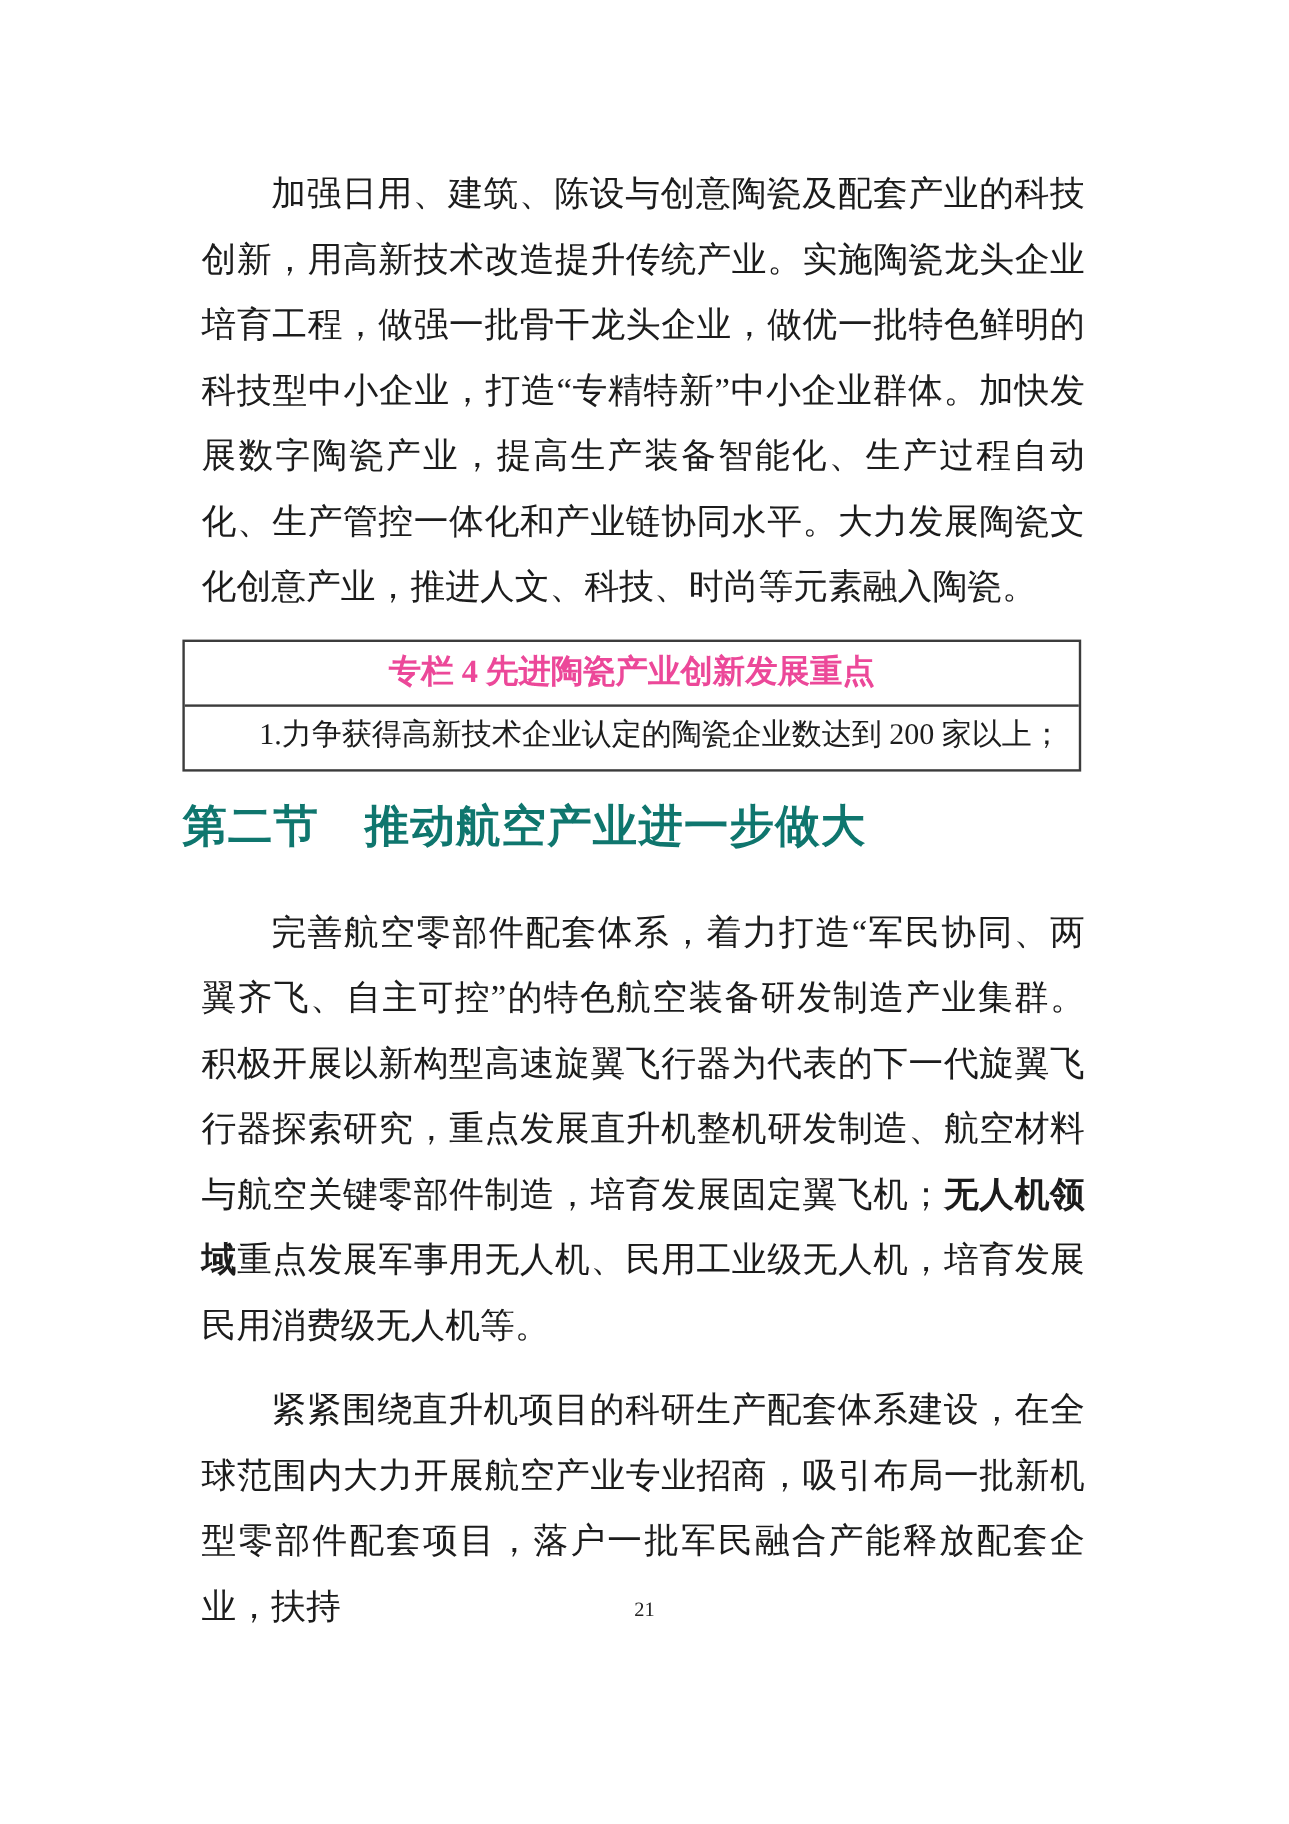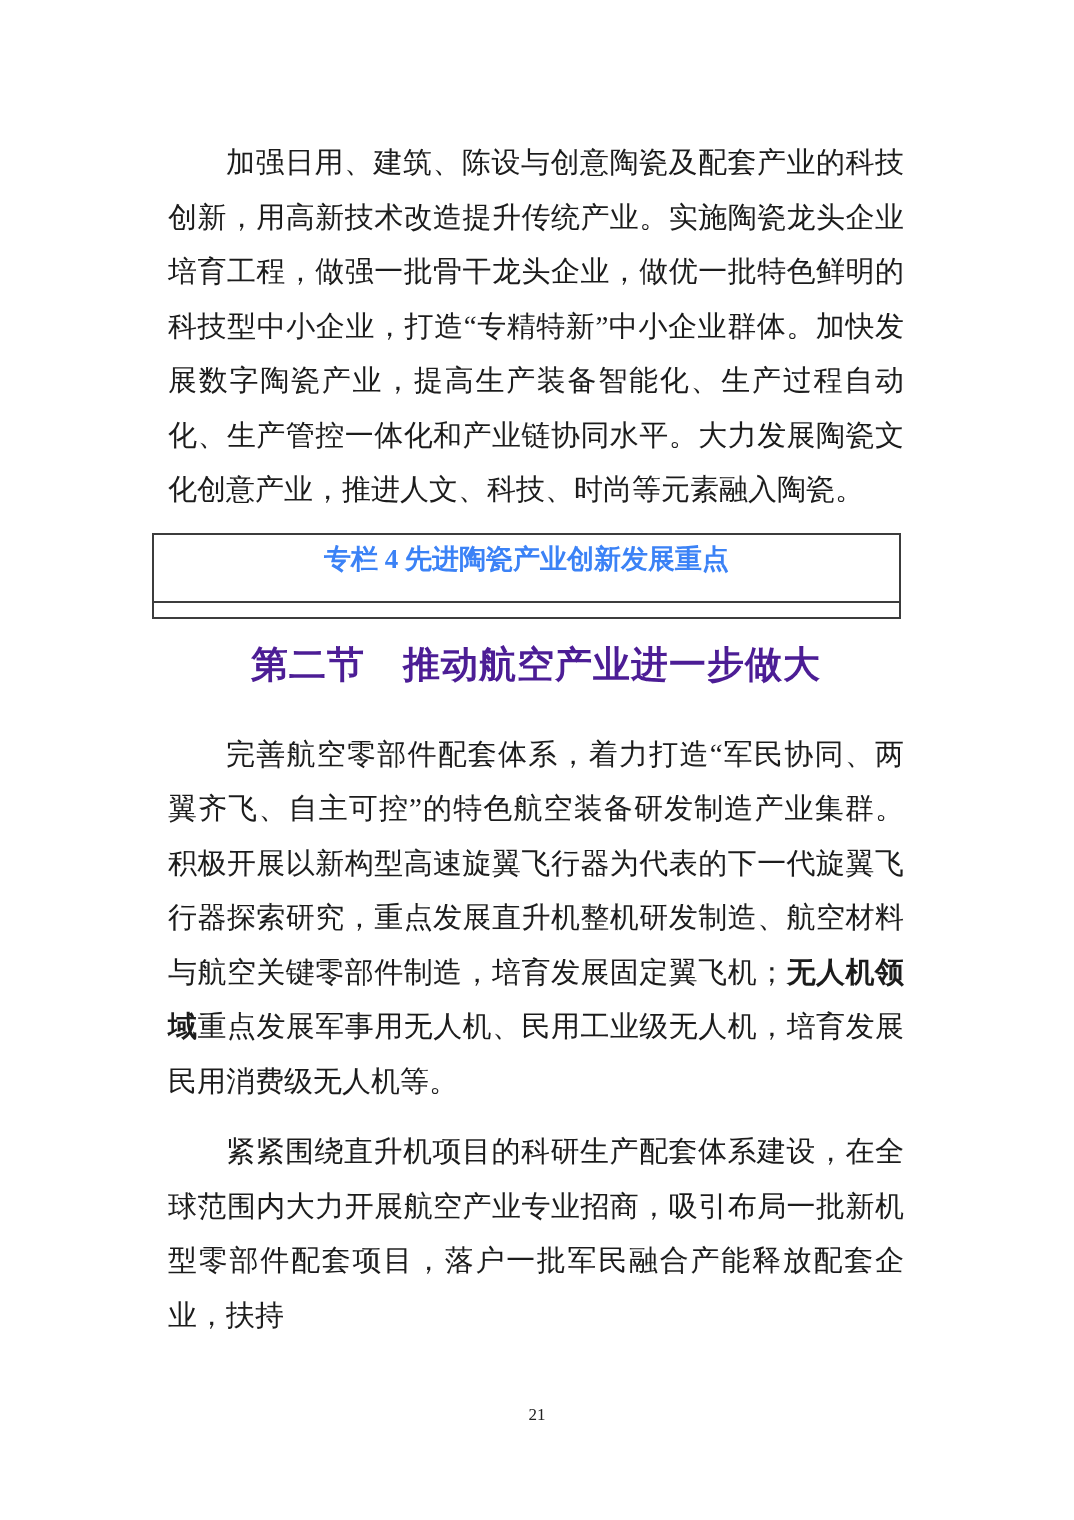--- a/index.html
+++ b/index.html
@@ -35,68 +35,68 @@
     margin-top: 1px;
     width: 749px;
     box-sizing: border-box;
     border: 2px solid #3c3c3c;
   }
   .box-title {
     text-align: center;
     font-weight: bold;
     font-size: 27px;
     line-height: 31px;
-    padding: 9px 0 26px 0;
+    padding: 9px 0 12px 0;
     border-bottom: 2px solid #3c3c3c;
-    color: #3b82f6;
+    color: #ec4899;
   }
   .box-body {
     padding: 5px 12px 9px 12px;
   }
   .box-item {
     font-size: 25px;
     line-height: 38px;
     text-indent: 2em;
     text-align: justify;
     text-justify: inter-ideograph;
     margin: 0;
   }
   .section-heading {
     margin: 22px 0 0 0;
-    text-align: center;
     font-family: "Liberation Sans", "DejaVu Sans", sans-serif;
     font-weight: bold;
     font-size: 37px;
     line-height: 48px;
     letter-spacing: 1px;
-    color: #4c1d95;
+    color: #0f766e;
   }
   #p2 { margin-top: 38px; }
   #p3 { margin-top: 4px; }
   .bold-cjk { font-weight: bold; }
   .page-num {
     position: absolute;
-    top: 1405px;
+    top: 1332px;
     left: 0;
     width: 1074px;
     text-align: center;
     font-size: 17px;
     color: #222;
   }
 </style>
 </head>
 <body>
 
 <div class="content">
 
   <p id="p1" class="para">加强日用、建筑、陈设与创意陶瓷及配套产业的科技创新，用高新技术改造提升传统产业。实施陶瓷龙头企业培育工程，做强一批骨干龙头企业，做优一批特色鲜明的科技型中小企业，打造“专精特新”中小企业群体。加快发展数字陶瓷产业，提高生产装备智能化、生产过程自动化、生产管控一体化和产业链协同水平。大力发展陶瓷文化创意产业，推进人文、科技、时尚等元素融入陶瓷。</p>
 
   <div class="column-box">
     <div class="box-title">专栏 4  先进陶瓷产业创新发展重点</div>
     <div class="box-body">
+      <p class="box-item">1.力争获得高新技术企业认定的陶瓷企业数达到 200 家以上；</p>
     </div>
   </div>
 
   <h2 class="section-heading">第二节　推动航空产业进一步做大</h2>
 
   <p id="p2" class="para"><span>完善航空零部件配套体系，着力打造“军民协同、两翼齐飞、自主可控”的特色航空装备研发制造产业集群。积极开展以新构型高速旋翼飞行器为代表的下一代旋翼飞行器探索研究，重点发展直升机整机研发制造、航空材料与航空关键零部件制造，培育发展固定翼飞机；</span><span class="bold-cjk">无人机领域</span><span>重点发展军事用无人机、民用工业级无人机，培育发展民用消费级无人机等。</span></p>
 
   <p id="p3" class="para">紧紧围绕直升机项目的科研生产配套体系建设，在全球范围内大力开展航空产业专业招商，吸引布局一批新机型零部件配套项目，落户一批军民融合产能释放配套企业，扶持</p>
 
 </div>

